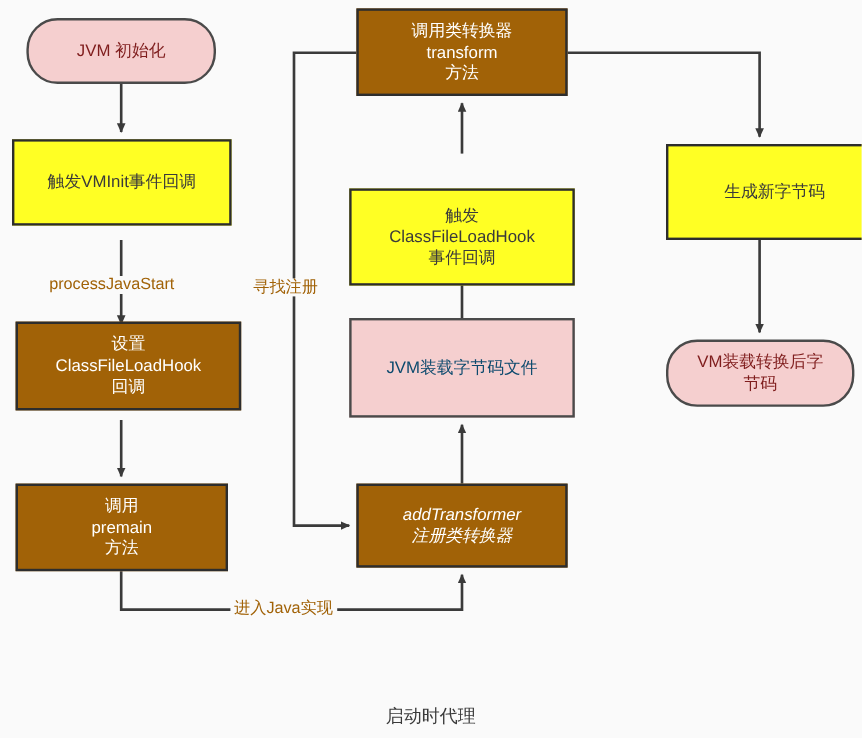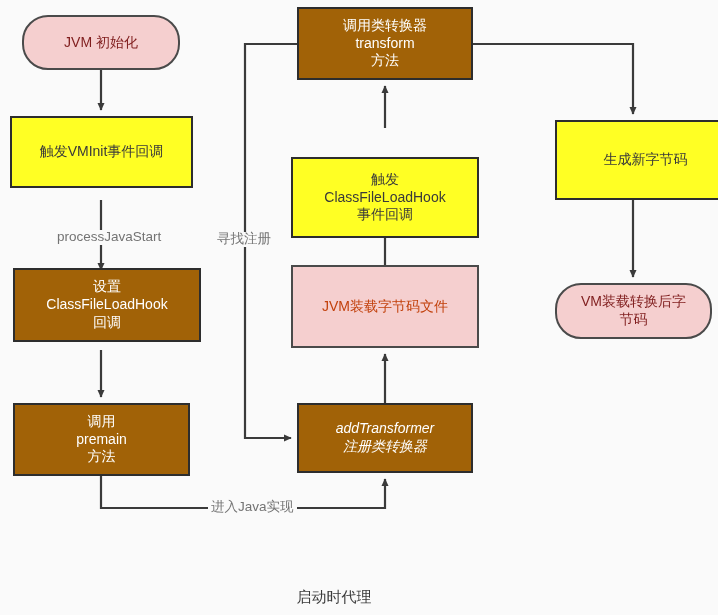--- a/index.html
+++ b/index.html
@@ -52,31 +52,30 @@
   }
   .node.terminal-pink {
     background: #f5cfcf;
     border-color: #4a4a4a;
     color: #7f1d1d;
     border-radius: 26px;
   }
   .node.data-pink {
     background: #f5cfcf;
     border-color: #4a4a4a;
-    color: #c2410c;
+    color: #0c4a6e;
   }
   .edge-label {
     position: absolute;
     font-size: 13.5px;
-    color: #737373;
+    color: #a16207;
     background: #fafafa;
     padding: 0 3px;
     white-space: nowrap;
     line-height: 1.1;
-    margin-left: 16px;
   }
   .caption {
     position: absolute;
     font-size: 15px;
     color: #3a3a3a;
     white-space: nowrap;
     text-align: center;
   }
 </style>
 </head>
@@ -137,19 +136,19 @@
   <div class="node process-blue" style="left:297px; top:403px; width:176px; height:70px;font-style:italic;">addTransformer
 注册类转换器</div>
 
   <div class="node event-yellow" style="left:555px; top:120px; width:181px; height:80px;">生成新字节码</div>
 
   <div class="node terminal-pink" style="left:555px; top:283px; width:157px; height:56px;">VM装载转换后字
 节码</div>
 
   <div class="edge-label" style="left:38px;  top:230px;">processJavaStart</div>
 
-  <div class="edge-label" style="left:198px; top:232px;">寻找注册</div>
+  <div class="edge-label" style="left:208px; top:232px;">寻找注册</div>
 
   <div class="edge-label" style="left:192px; top:500px;">进入Java实现</div>
 
-  <div class="caption" style="left:0; top:588px; width:668px;">启动时代理</div>
+  <div class="caption" style="left:0; top:588px; width:668px;padding-left:25px;">启动时代理</div>
 
 </div>
 
 </body></html>

